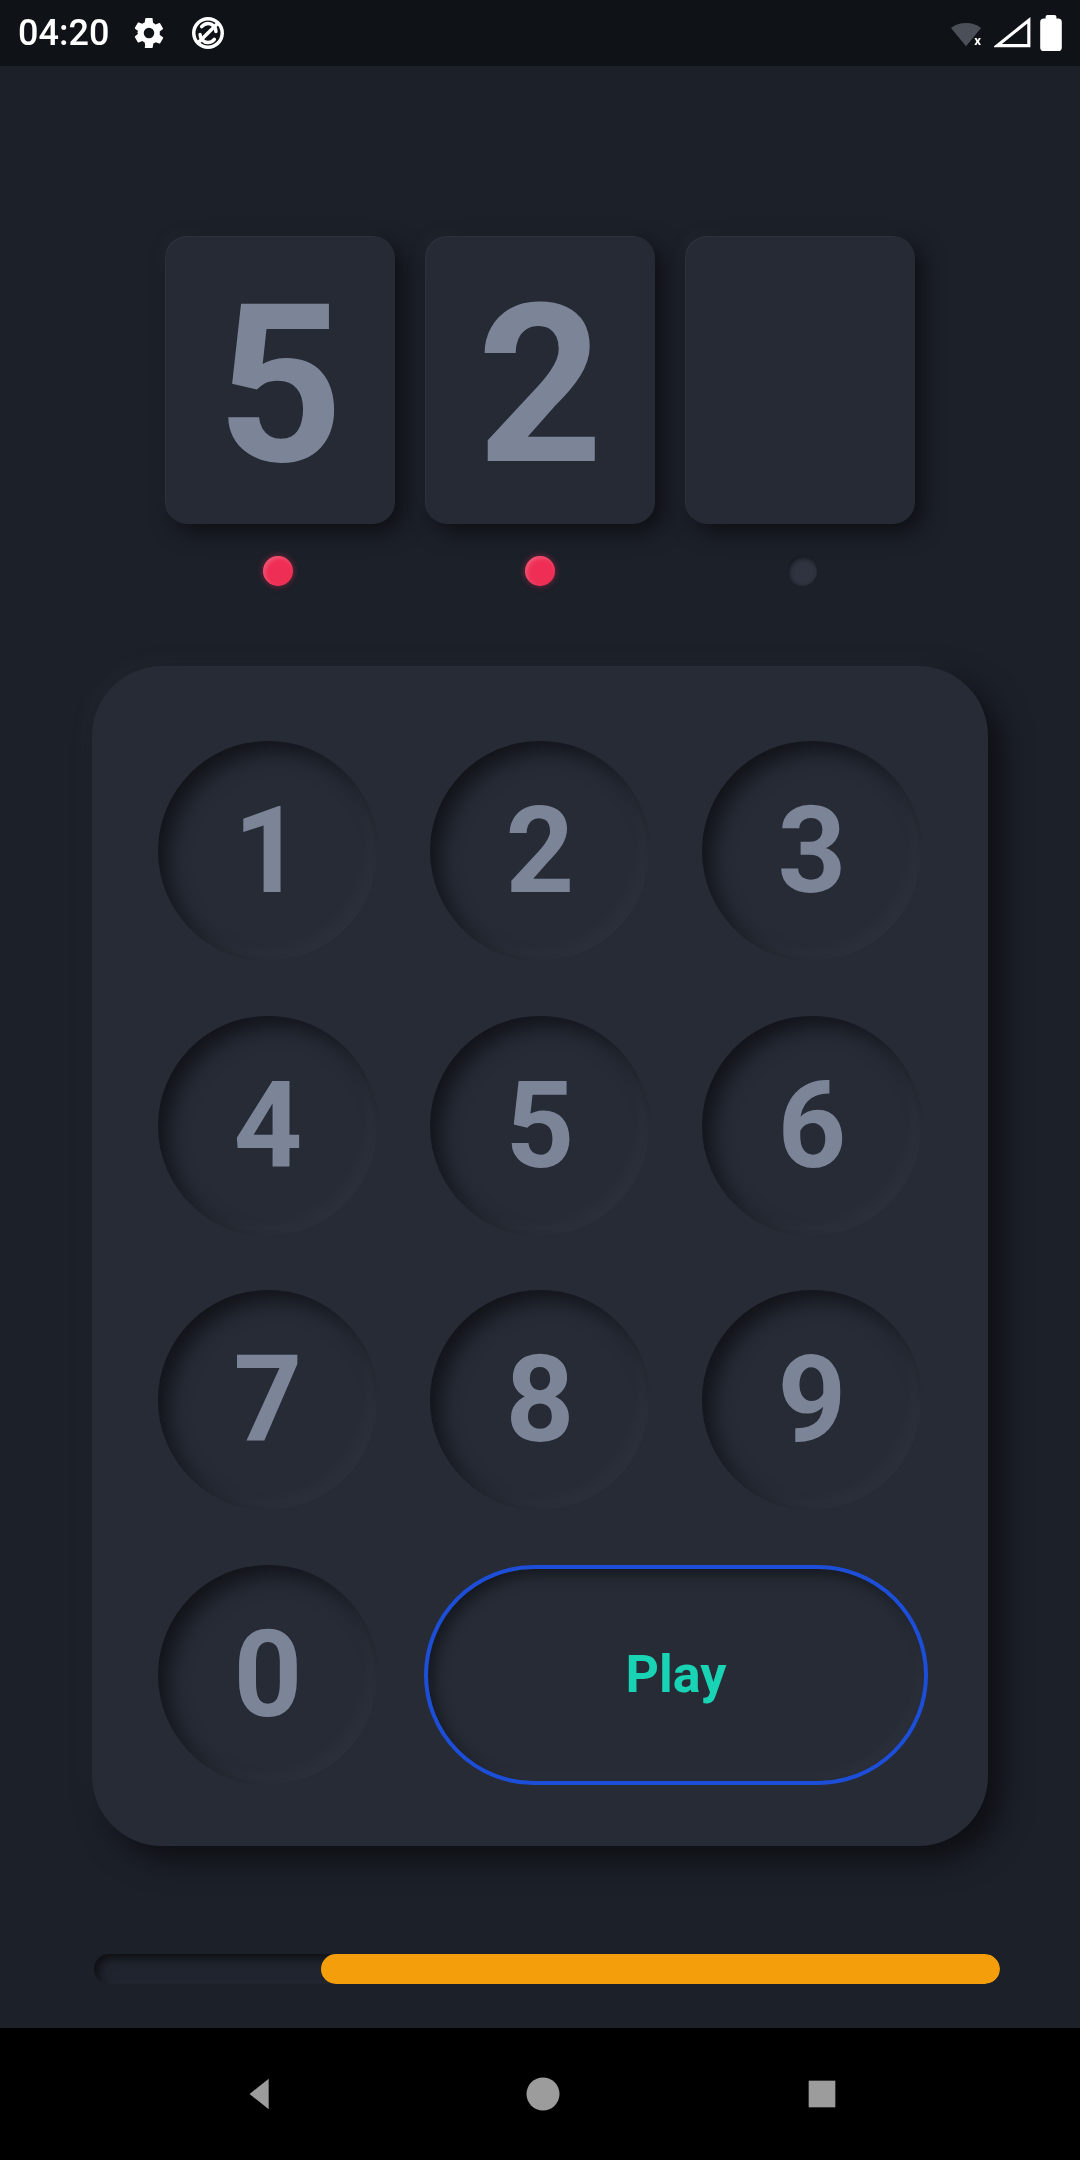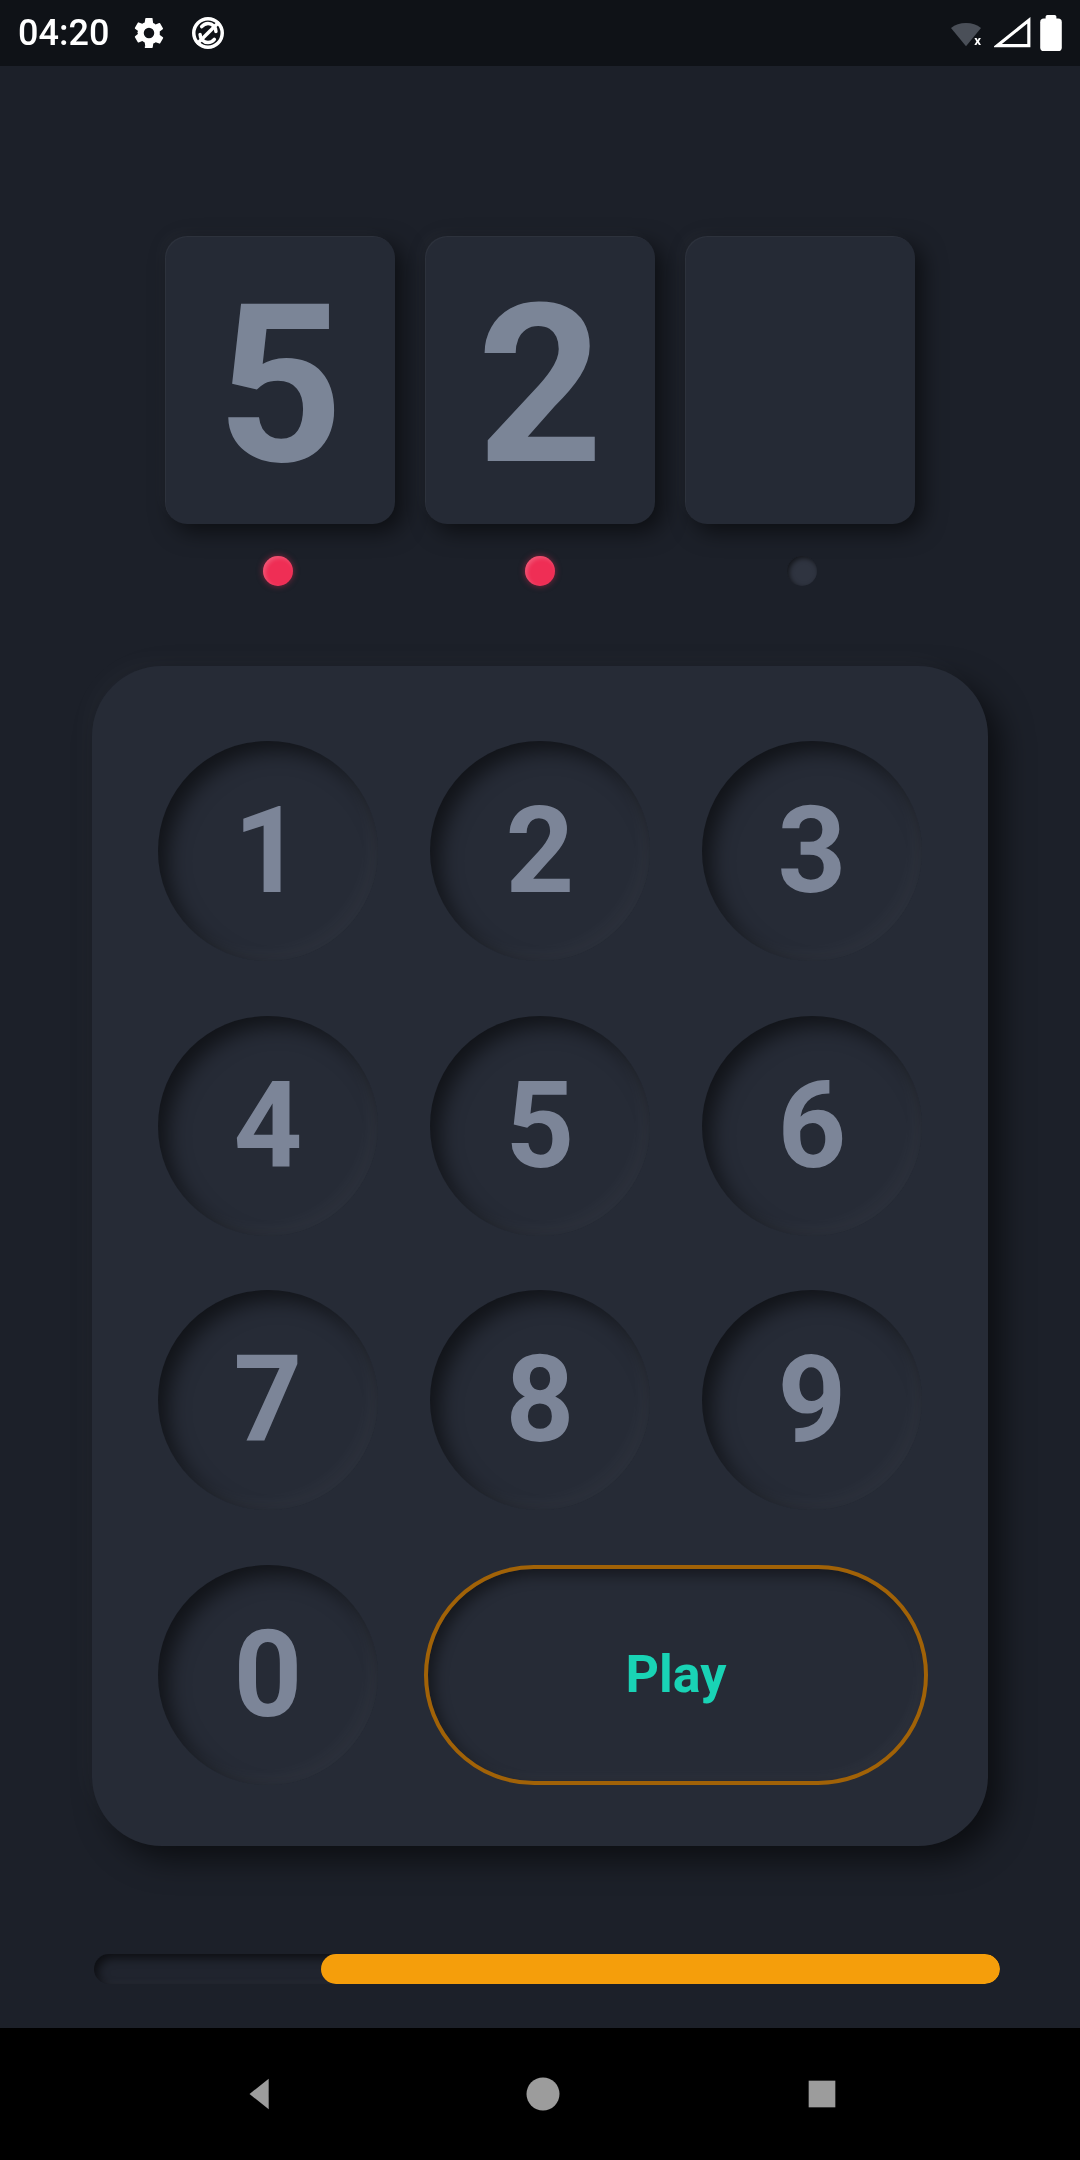--- a/index.html
+++ b/index.html
@@ -118,21 +118,21 @@
     color: #7c8598;
     user-select: none;
   }
   .play-key {
     grid-column: 2 / span 2;
     justify-self: stretch;
     width: auto;
     height: 220px;
     border-radius: 120px;
     background: #262b36;
-    border: 4px solid #a16207;
+    border: 4px solid #1d4ed8;
     display: flex;
     align-items: center;
     justify-content: center;
     font-size: 52px;
     font-weight: 700;
     color: #19d3b5;
     box-shadow:
       inset 6px 6px 14px rgba(0,0,0,0.45),
       inset -6px -6px 12px rgba(255,255,255,0.03);
   }

